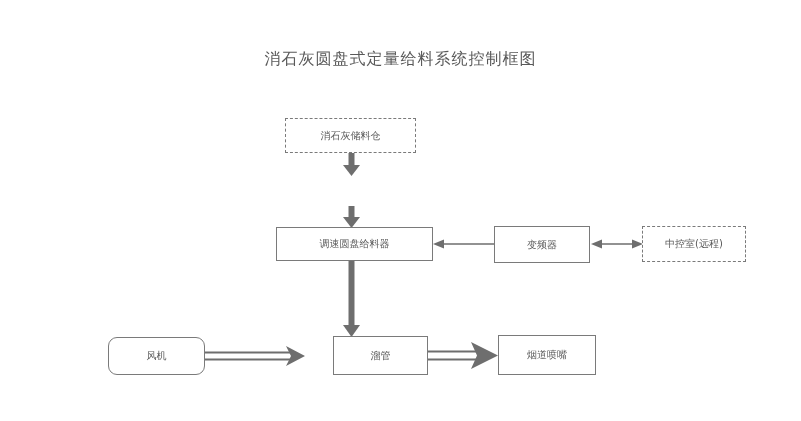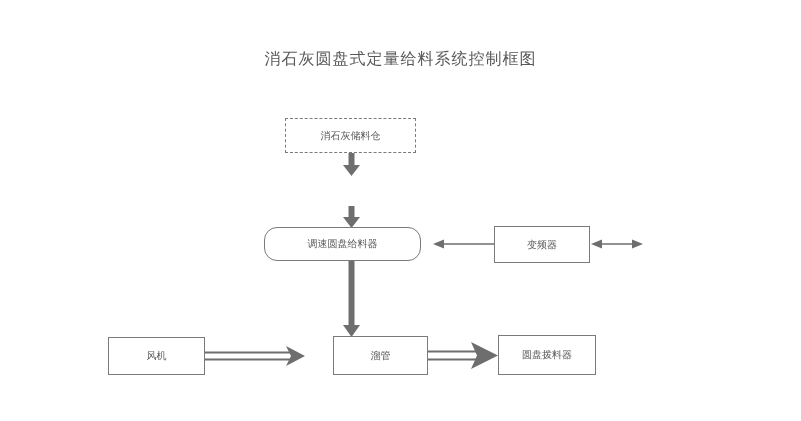--- a/index.html
+++ b/index.html
@@ -124,34 +124,37 @@
       <polygon class="edge-head" points="498,355.5 471,342 477,355.5 471,369"></polygon>
     </g>
 
   </svg>
 
   <div class="node dashed" style="left:285px; top:118px; width:131px; height:35px;">
     <span class="node-label">消石灰储料仓</span>
   </div>
 
 
-  <div class="node solid" style="left:264px; top:227px; width:157px; height:34px;border-radius:13px;">
+  <div class="node solid" style="left:276px; top:227px; width:157px; height:34px;">
     <span class="node-label">调速圆盘给料器</span>
   </div>
 
   <div class="node solid" style="left:494px; top:226px; width:96px; height:37px;justify-content:center;">
     <span class="node-label">变频器</span>
   </div>
 
+  <div class="node dashed" style="left:642px; top:226px; width:104px; height:36px;">
+    <span class="node-label">中控室(远程)</span>
+  </div>
 
-  <div class="node solid" style="left:108px; top:337px; width:97px; height:38px;">
+  <div class="node solid" style="left:108px; top:337px; width:97px; height:38px;border-radius:9px;">
     <span class="node-label">风机</span>
   </div>
 
   <div class="node solid" style="left:305px; top:336px; width:95px; height:39px;margin-left:28px;">
     <span class="node-label">溜管</span>
   </div>
 
   <div class="node solid" style="left:498px; top:335px; width:98px; height:40px;">
-    <span class="node-label">圆盘拨料器</span>
+    <span class="node-label">烟道喷嘴</span>
   </div>
 
 </div>
 
 </body></html>

